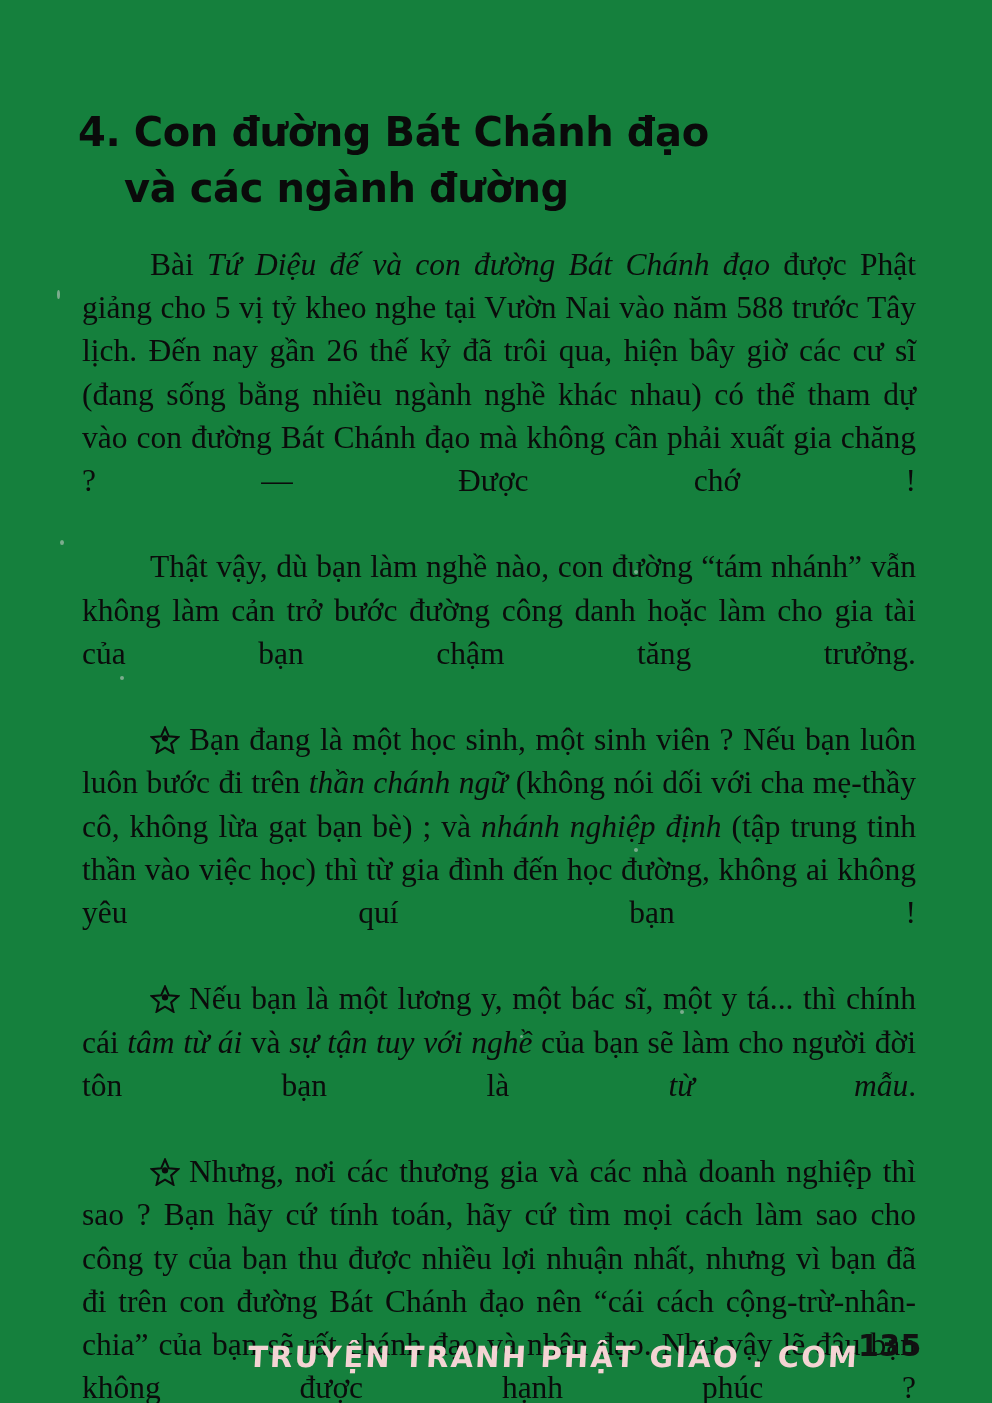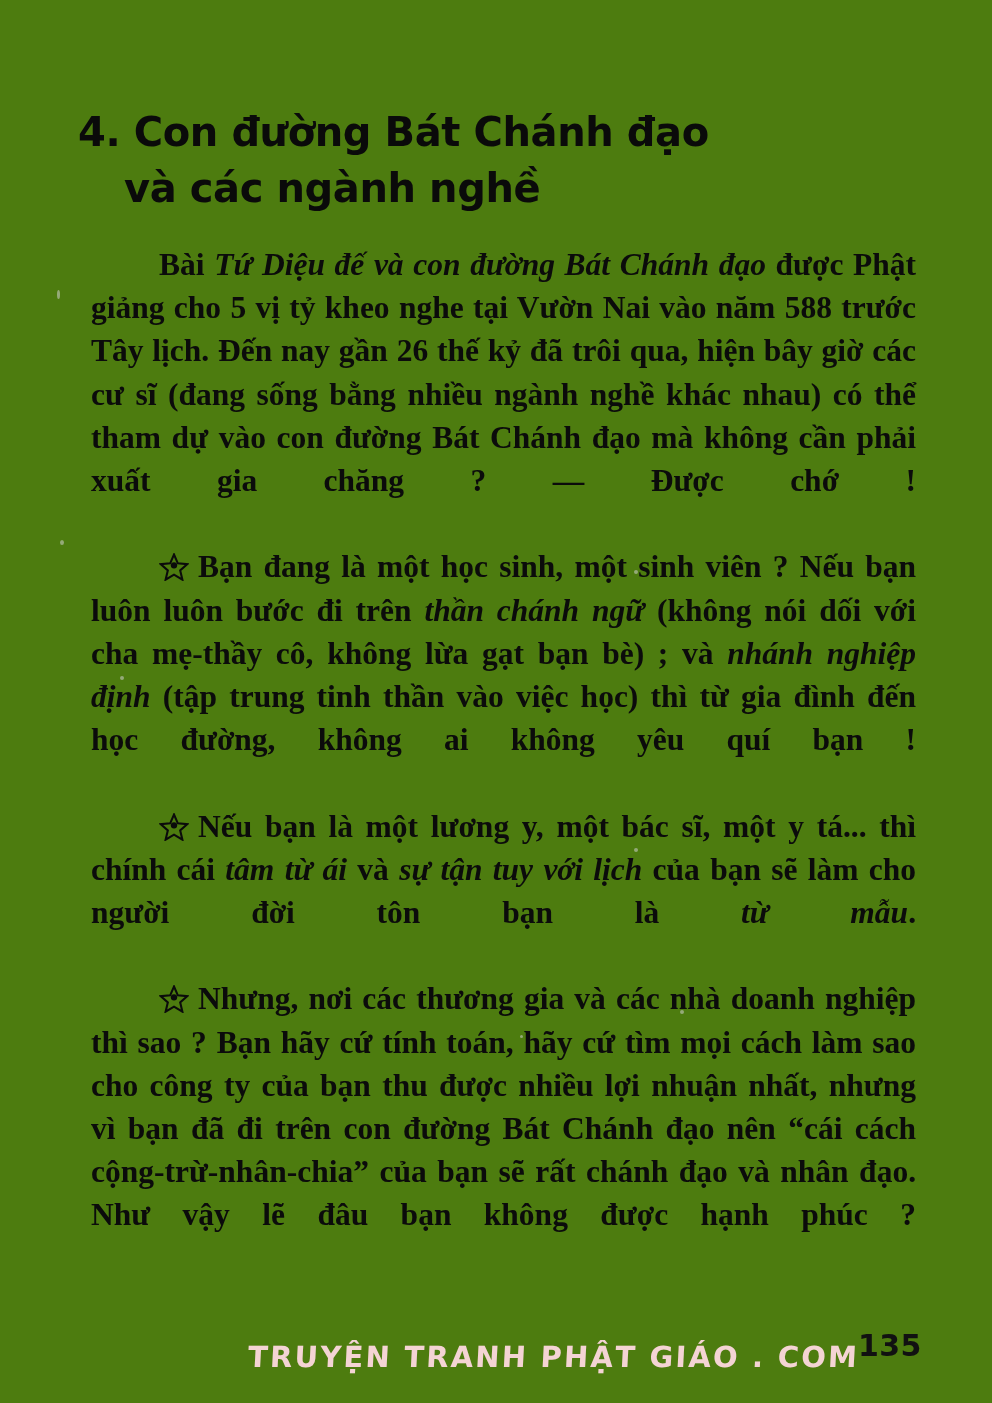--- a/index.html
+++ b/index.html
@@ -13,21 +13,21 @@
     position: relative;
     overflow: hidden;
     font-family: "Liberation Serif", "DejaVu Serif", serif;
     color: #0b0b0b;
     -webkit-font-smoothing: antialiased;
   }
 
   .page {
     position: absolute;
     inset: 0;
-    background: #4d7c0f;
+    background: #15803d;
   }
 
   
   .title-block {
     position: absolute;
     left: 78px;
     top: 104px;
     width: 840px;
   }
   .title-line {
@@ -49,23 +49,22 @@
     left: 80px;
     top: 243px;
     width: 836px;
   }
   .para {
     font-size: 31.5px;
     line-height: 43.2px;
     text-align: justify;
     text-justify: inter-word;
     text-indent: 68px;
-    margin: 0 0 0 11px;
+    margin: 0 0 0 2px;
     word-spacing: 0.5px;
-    font-weight: bold;
   }
   .para.bulleted {
     text-indent: 0;
   }
   .para .lead-indent {
     display: inline-block;
     width: 68px;
   }
   .para em {
     font-style: italic;
@@ -120,33 +119,34 @@
     opacity: .55;
   }
 </style>
 </head>
 <body>
 
 <div class="page">
 
   <div class="title-block">
     <div class="title-line">4. Con đường Bát Chánh đạo</div>
-    <div class="title-line second">và các ngành nghề</div>
+    <div class="title-line second">và các ngành đường</div>
   </div>
 
   <div class="body-block">
     <p class="para"><span>Bài </span><em>Tứ Diệu đế và con đường Bát Chánh đạo</em><span> được Phật giảng cho 5 vị tỷ kheo nghe tại Vườn Nai vào năm 588 trước Tây lịch. Đến nay gần 26 thế kỷ đã trôi qua, hiện bây giờ các cư sĩ (đang sống bằng nhiều ngành nghề khác nhau) có thể tham dự vào con đường Bát Chánh đạo mà không cần phải xuất gia chăng ? — Được chớ !</span></p>
+    <p class="para"><span>Thật vậy, dù bạn làm nghề nào, con đường “tám nhánh” vẫn không làm cản trở bước đường công danh hoặc làm cho gia tài của bạn chậm tăng trưởng.</span></p>
     <p class="para bulleted"><span class="lead-indent"></span><span class="star-bullet"><svg viewBox="0 0 32 30" width="30" height="28" aria-hidden="true">
             <path d="M16 1.6 L20.1 11.1 L30.4 11.9 L22.6 18.6 L25 28.6 L16 23.2 L7 28.6 L9.4 18.6 L1.6 11.9 L11.9 11.1 Z" fill="none" stroke="#0b0b0b" stroke-width="2.2" stroke-linejoin="miter"></path>
             <circle cx="16" cy="13.2" r="3.4" fill="#0b0b0b"></circle>
           </svg></span><span>Bạn đang là một học sinh, một sinh viên ? Nếu bạn luôn luôn bước đi trên </span><em>thần chánh ngữ</em><span> (không nói dối với cha mẹ-thầy cô, không lừa gạt bạn bè) ; và </span><em>nhánh nghiệp định</em><span> (tập trung tinh thần vào việc học) thì từ gia đình đến học đường, không ai không yêu quí bạn !</span></p>
     <p class="para bulleted"><span class="lead-indent"></span><span class="star-bullet"><svg viewBox="0 0 32 30" width="30" height="28" aria-hidden="true">
             <path d="M16 1.6 L20.1 11.1 L30.4 11.9 L22.6 18.6 L25 28.6 L16 23.2 L7 28.6 L9.4 18.6 L1.6 11.9 L11.9 11.1 Z" fill="none" stroke="#0b0b0b" stroke-width="2.2" stroke-linejoin="miter"></path>
             <circle cx="16" cy="13.2" r="3.4" fill="#0b0b0b"></circle>
-          </svg></span><span>Nếu bạn là một lương y, một bác sĩ, một y tá... thì chính cái </span><em>tâm từ ái</em><span> và </span><em>sự tận tuy với lịch</em><span> của bạn sẽ làm cho người đời tôn bạn là </span><em>từ mẫu</em><span>.</span></p>
+          </svg></span><span>Nếu bạn là một lương y, một bác sĩ, một y tá... thì chính cái </span><em>tâm từ ái</em><span> và </span><em>sự tận tuy với nghề</em><span> của bạn sẽ làm cho người đời tôn bạn là </span><em>từ mẫu</em><span>.</span></p>
     <p class="para bulleted"><span class="lead-indent"></span><span class="star-bullet"><svg viewBox="0 0 32 30" width="30" height="28" aria-hidden="true">
             <path d="M16 1.6 L20.1 11.1 L30.4 11.9 L22.6 18.6 L25 28.6 L16 23.2 L7 28.6 L9.4 18.6 L1.6 11.9 L11.9 11.1 Z" fill="none" stroke="#0b0b0b" stroke-width="2.2" stroke-linejoin="miter"></path>
             <circle cx="16" cy="13.2" r="3.4" fill="#0b0b0b"></circle>
           </svg></span><span>Nhưng, nơi các thương gia và các nhà doanh nghiệp thì sao ? Bạn hãy cứ tính toán, hãy cứ tìm mọi cách làm sao cho công ty của bạn thu được nhiều lợi nhuận nhất, nhưng vì bạn đã đi trên con đường Bát Chánh đạo nên “cái cách cộng-trừ-nhân-chia” của bạn sẽ rất chánh đạo và nhân đạo. Như vậy lẽ đâu bạn không được hạnh phúc ?</span></p>
   </div>
 
   <div class="watermark">TRUYỆN TRANH PHẬT GIÁO . COM</div>
   <div class="page-number">135</div>
 
   <div class="speck" style="left:57px;top:290px;width:3px;height:9px;"></div>

